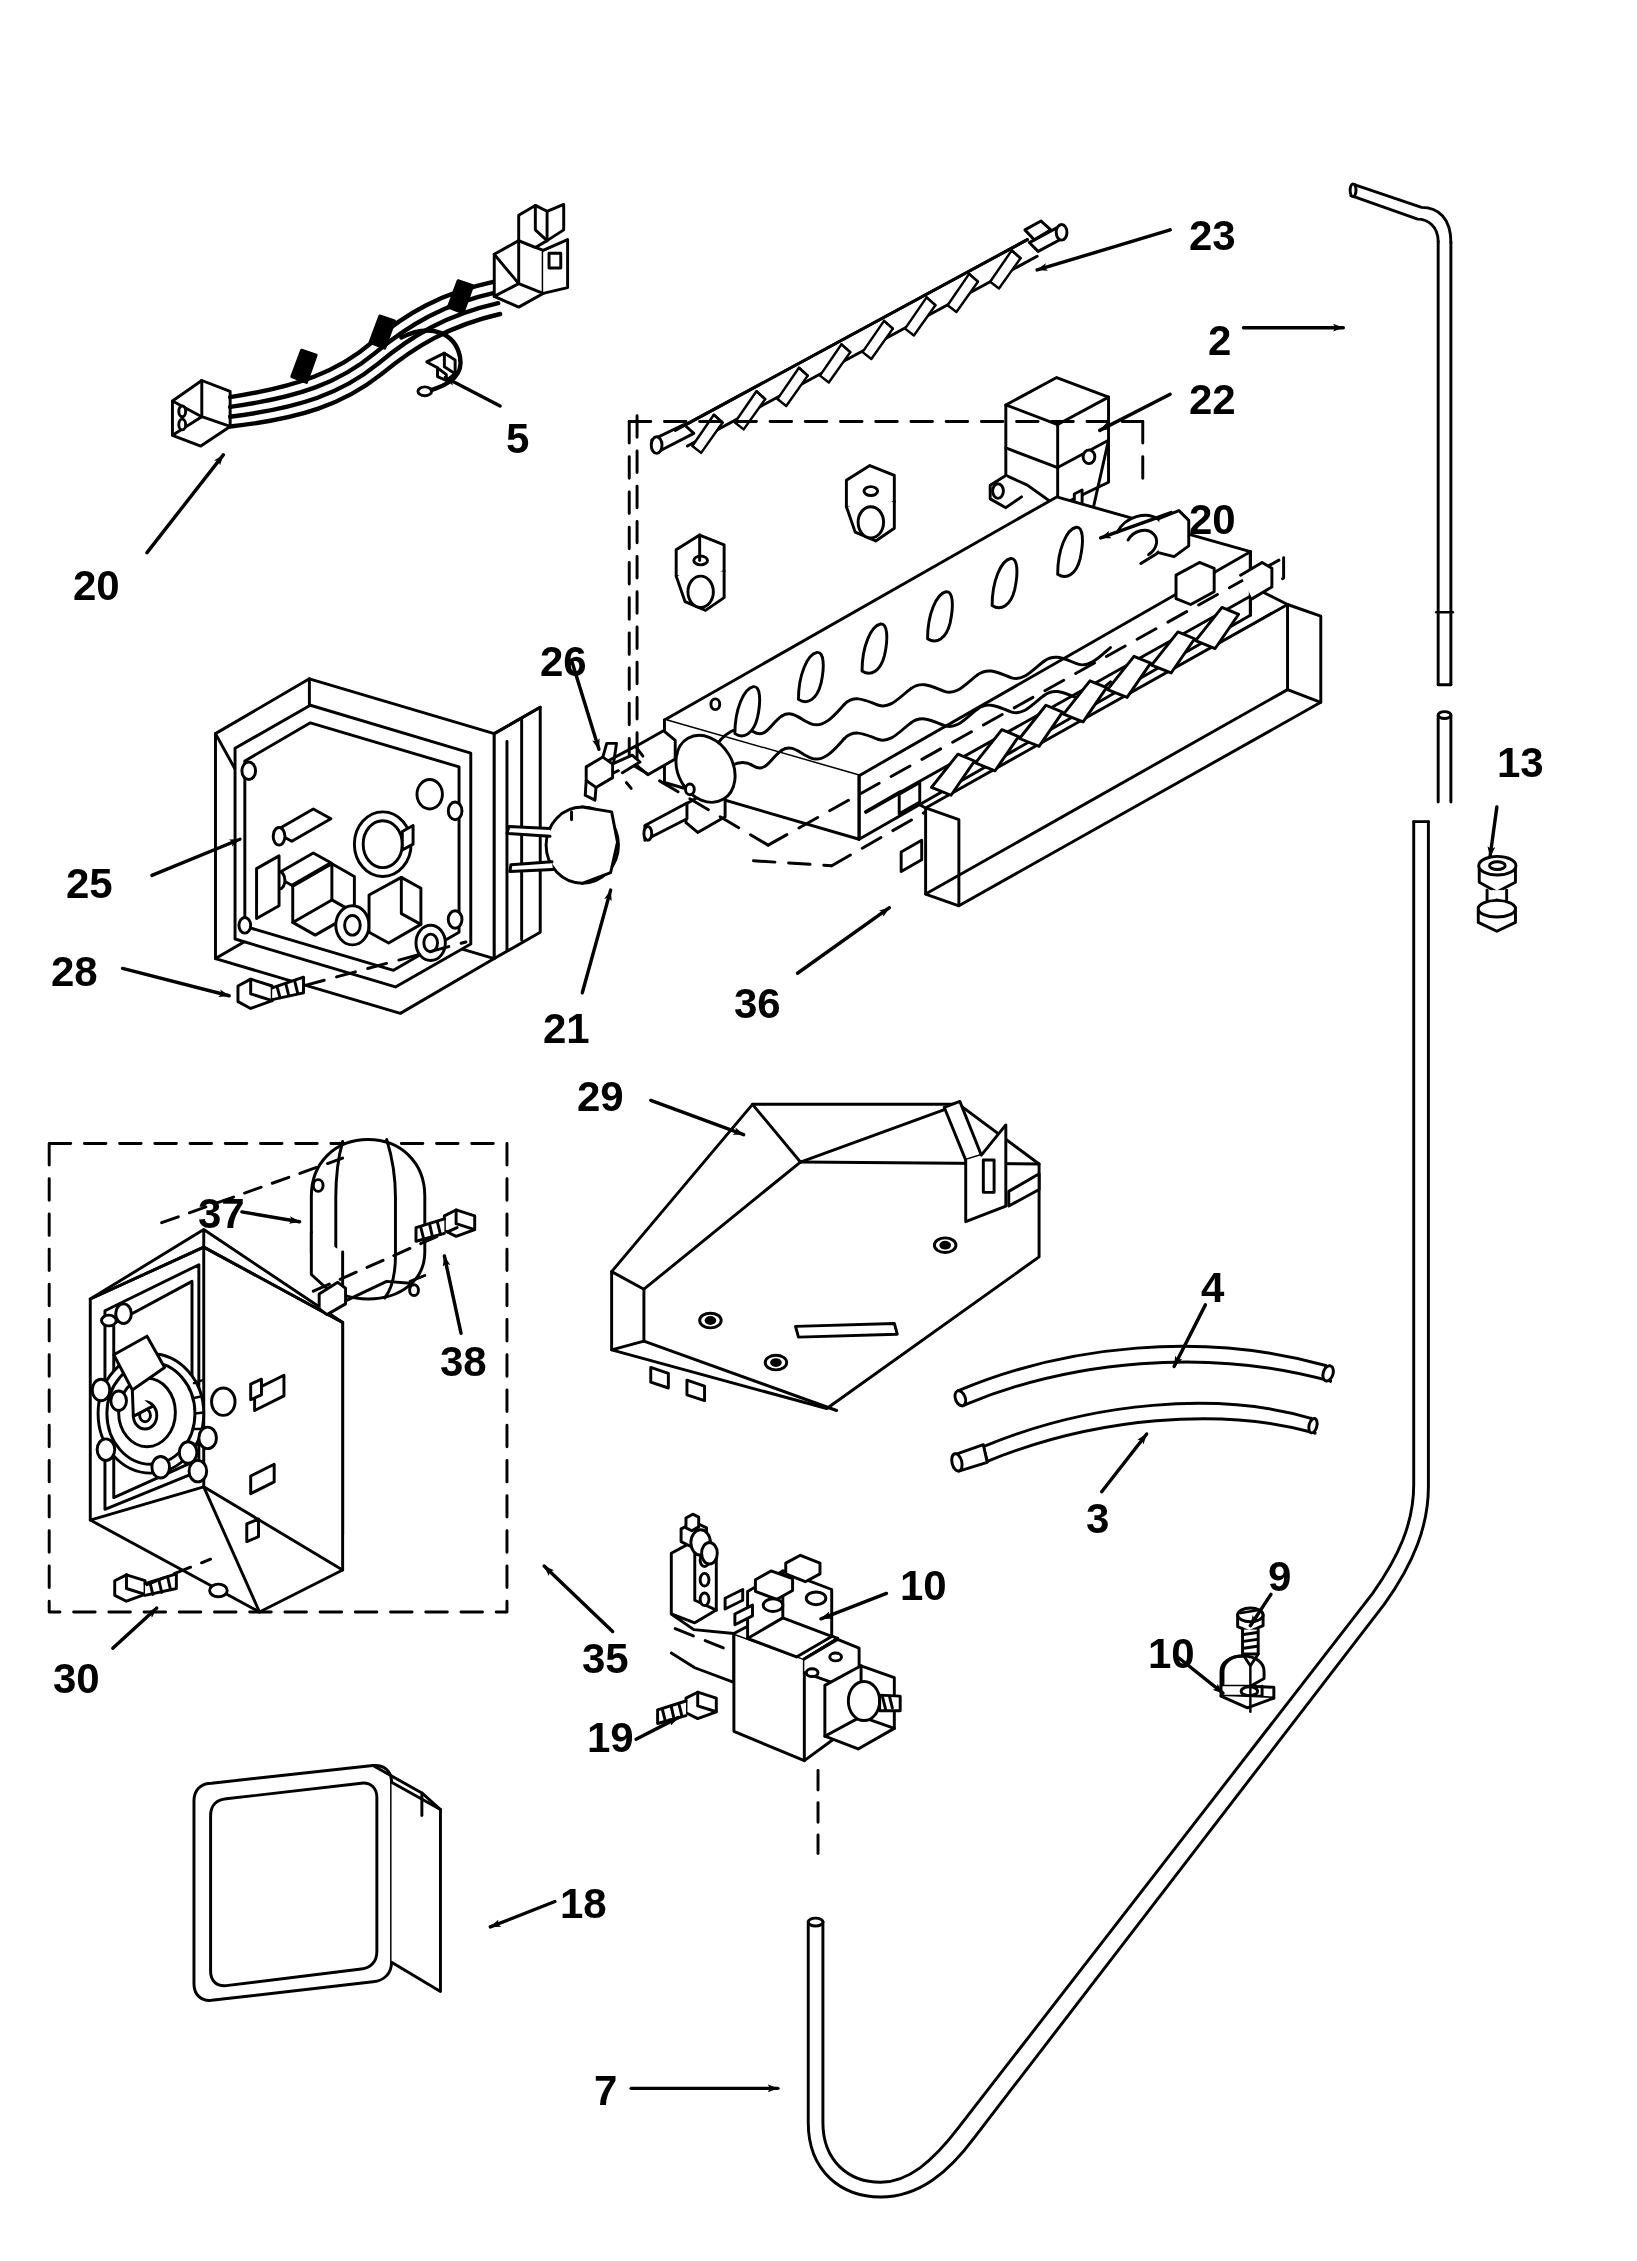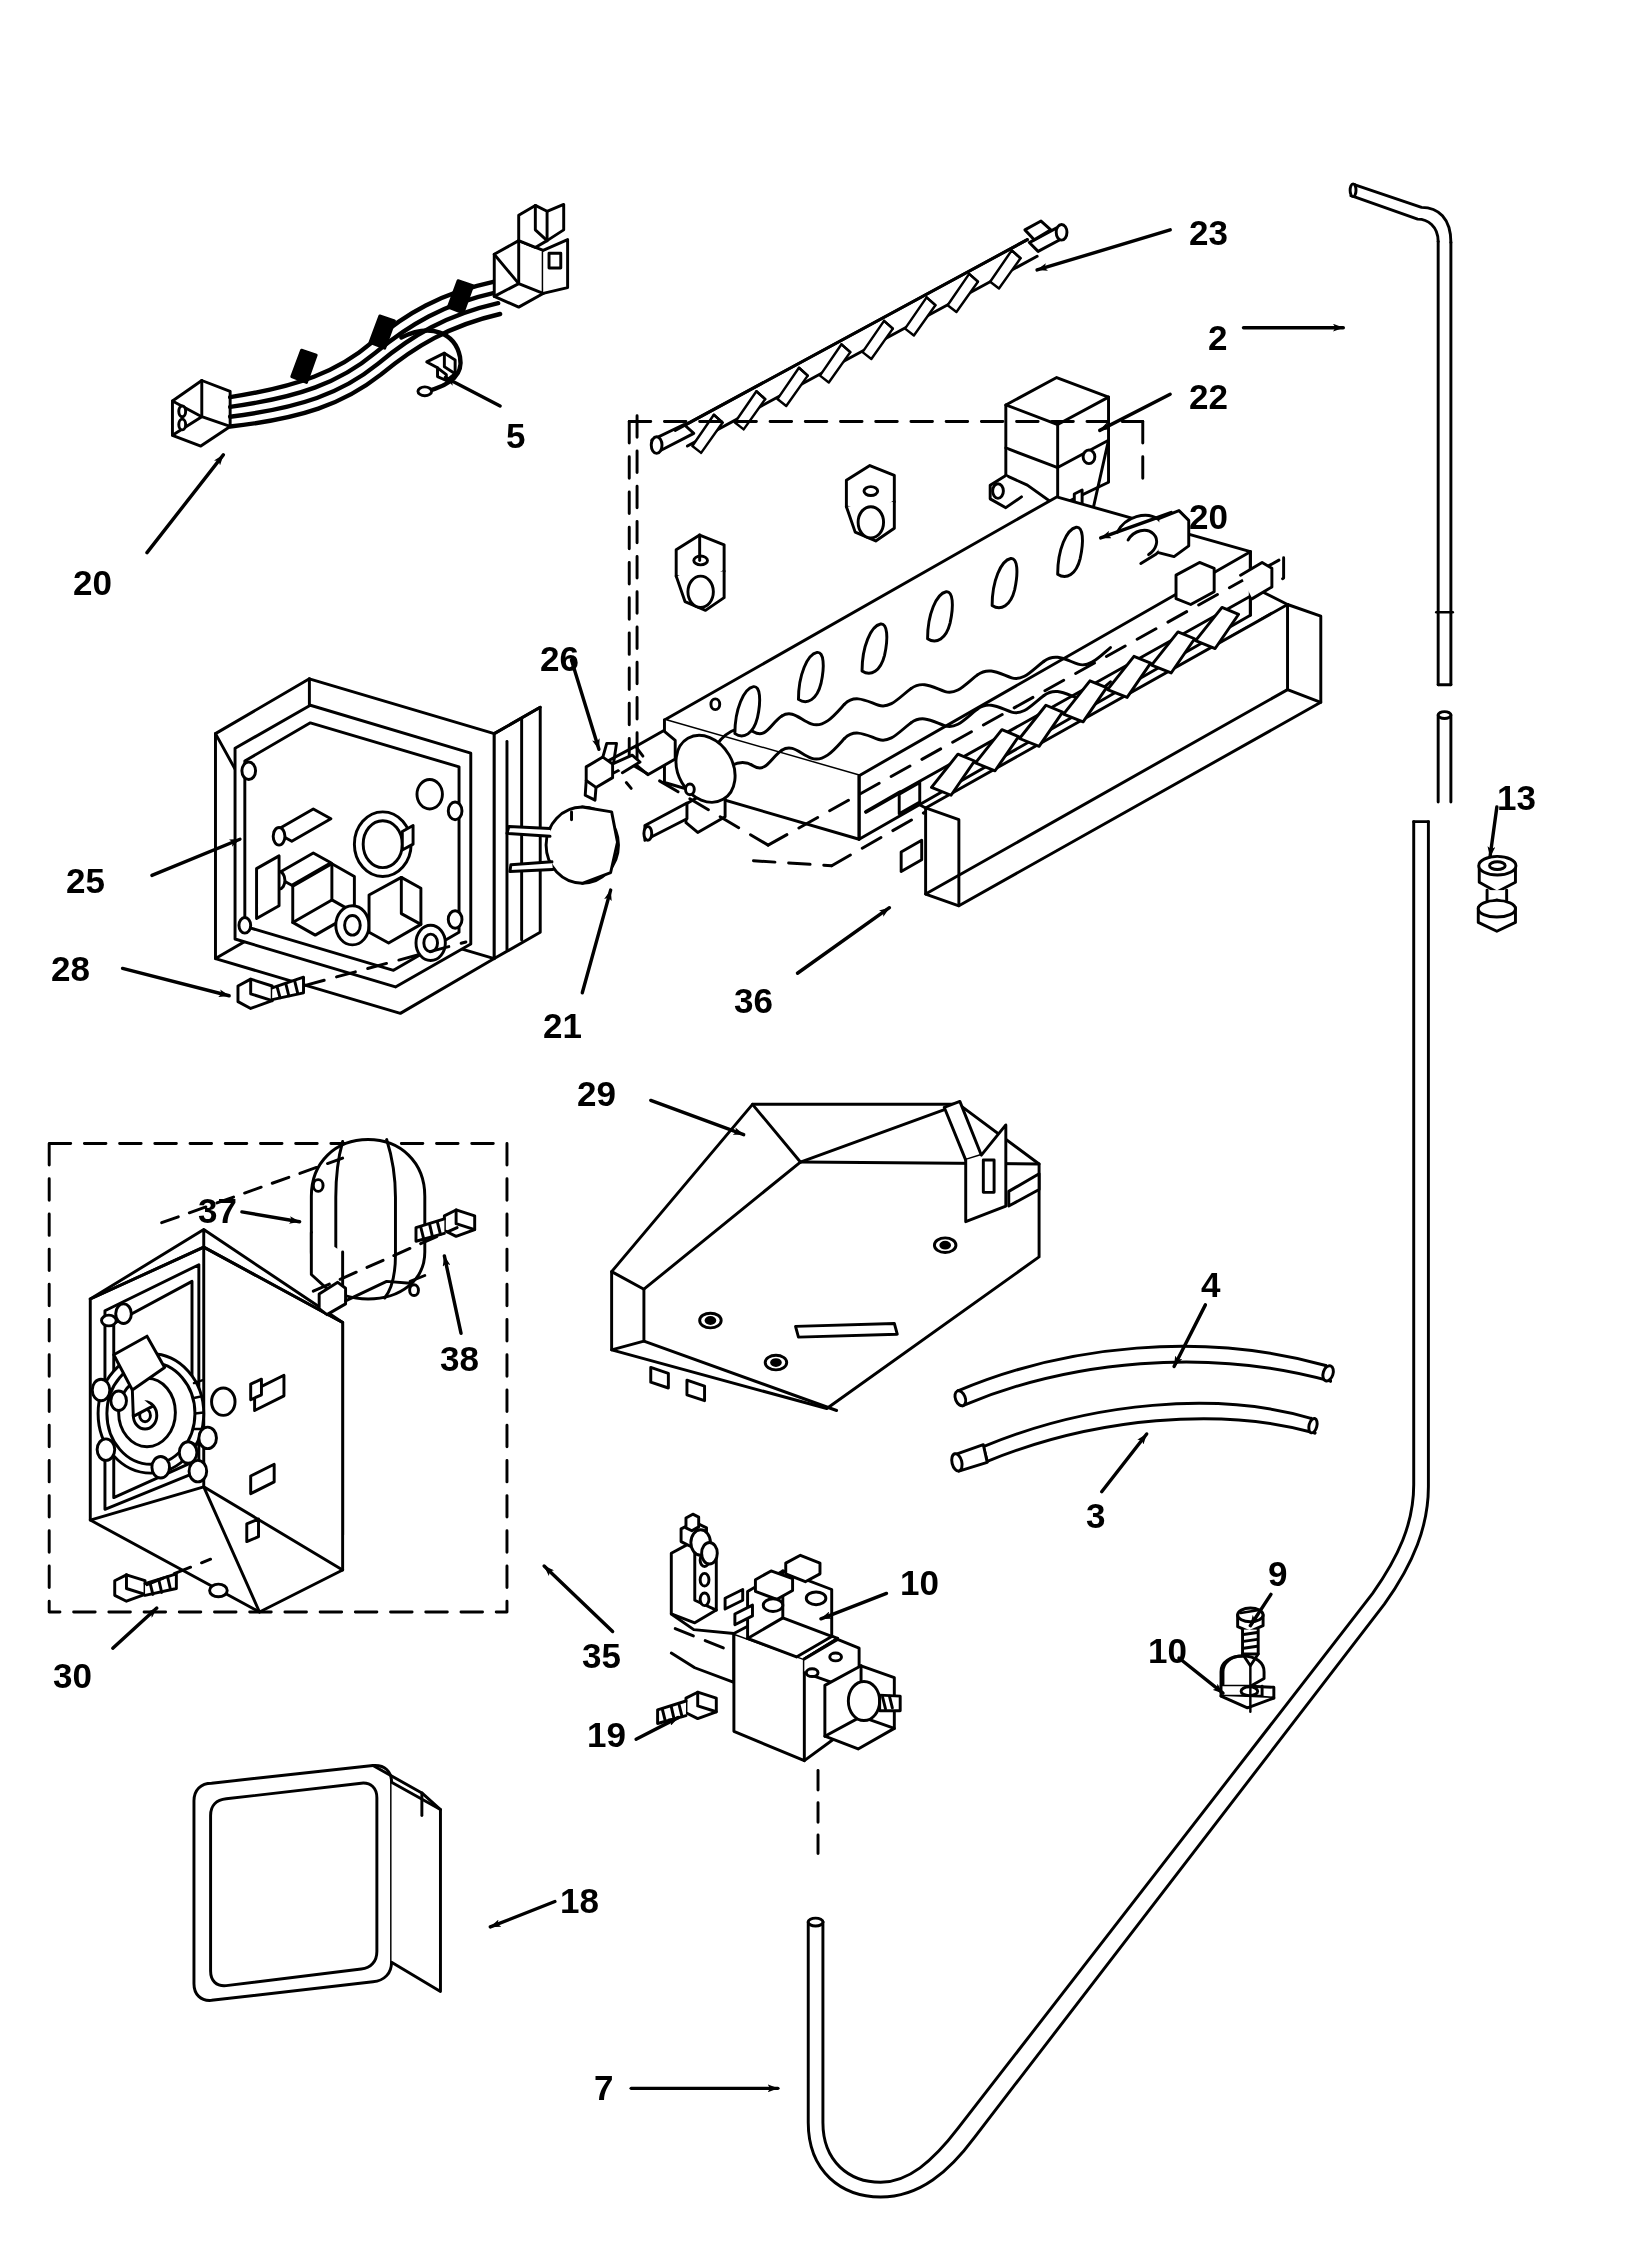--- a/index.html
+++ b/index.html
@@ -1,20 +1,20 @@
 <!DOCTYPE html>
 <html style="font-size:7.8px"><head>
 <meta charset="utf-8">
 <style>
   html,body{margin:0;padding:0;background:#fff;}
   body{font-family:"Liberation Sans",sans-serif;}
   #sheet{position:relative;width:1638px;height:2261px;background:#fff;overflow:hidden;}
   #sheet svg{position:absolute;left:0;top:0;width:1638px;height:2261px;}
   .callout{position:absolute;font-family:"Liberation Sans",sans-serif;font-weight:bold;
-           font-size:35px;color:#000;line-height:1;white-space:nowrap;}
+           font-size:42px;color:#000;line-height:1;white-space:nowrap;}
 </style>
 </head>
 <body>
 
 <div id="sheet">
 
 <svg viewBox="0 0 3348 4623" xmlns="http://www.w3.org/2000/svg">
   <defs>
     <marker id="ah" markerWidth="22" markerHeight="16" refX="21" refY="8" orient="auto" markerUnits="userSpaceOnUse">
       <path d="M0,0 L22,8 L0,16 L5,8 Z" fill="#000"></path>
@@ -521,21 +521,21 @@
   </g>
   </g>
 </svg>
 
 <div class="callout" style="left:73px;top:565px">20</div>
 <div class="callout" style="left:506px;top:418px">5</div>
 <div class="callout" style="left:1189px;top:215px">23</div>
 <div class="callout" style="left:1189px;top:379px">22</div>
 <div class="callout" style="left:1189px;top:499px">20</div>
 <div class="callout" style="left:1208px;top:320px">2</div>
-<div class="callout" style="left:1497px;top:780px">13</div>
+<div class="callout" style="left:1497px;top:742px">13</div>
 <div class="callout" style="left:66px;top:863px">25</div>
 <div class="callout" style="left:51px;top:951px">28</div>
 <div class="callout" style="left:540px;top:641px">26</div>
 <div class="callout" style="left:543px;top:1008px">21</div>
 <div class="callout" style="left:734px;top:983px">36</div>
 <div class="callout" style="left:577px;top:1076px">29</div>
 <div class="callout" style="left:198px;top:1193px">37</div>
 <div class="callout" style="left:440px;top:1341px">38</div>
 <div class="callout" style="left:53px;top:1658px">30</div>
 <div class="callout" style="left:582px;top:1638px">35</div>

